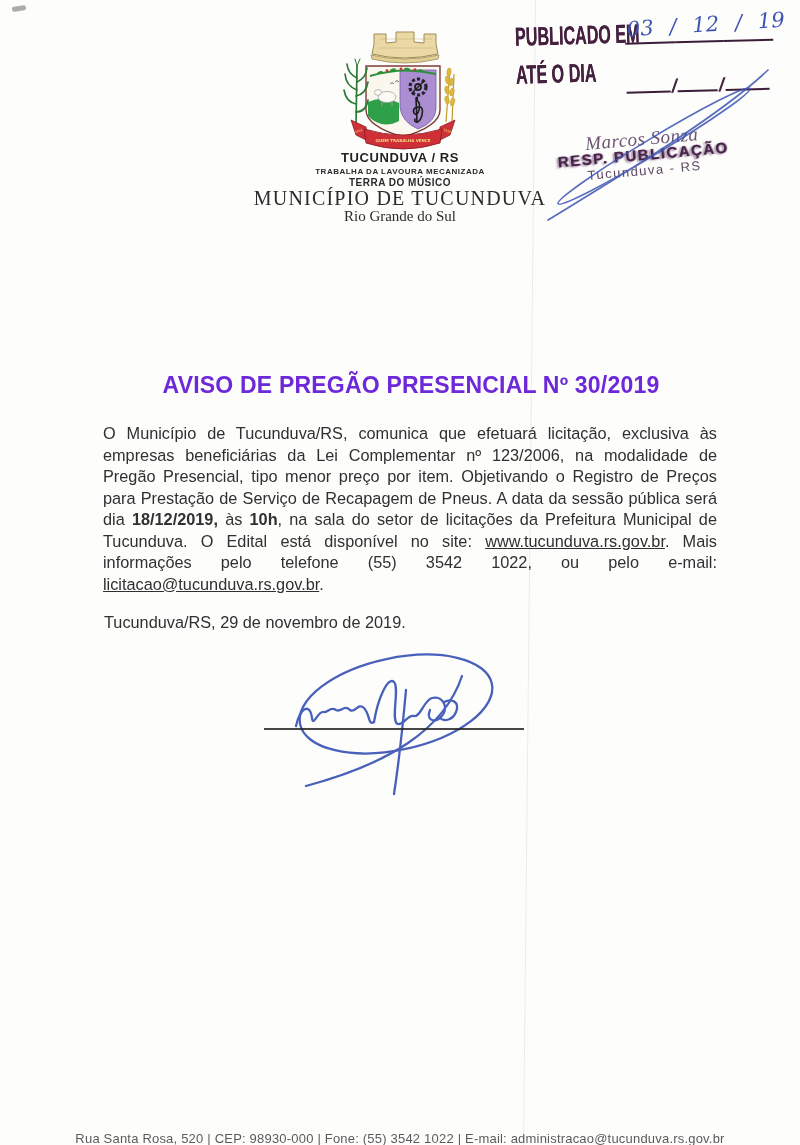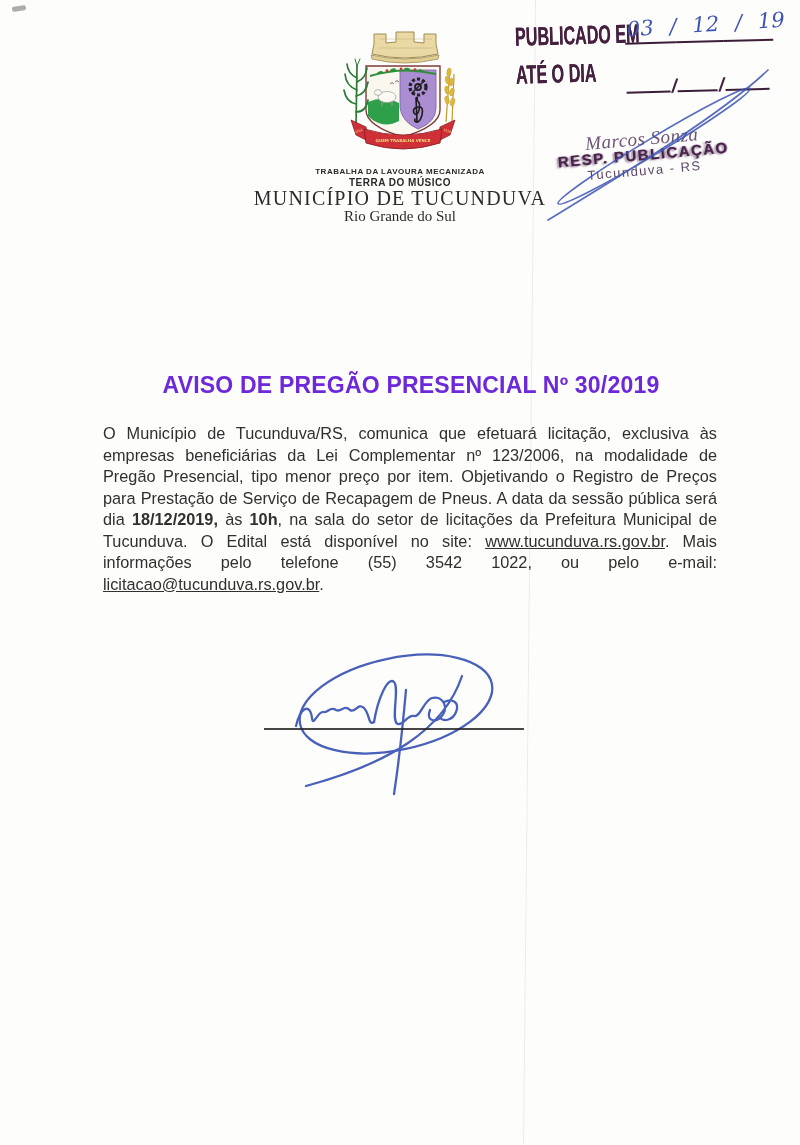--- a/index.html
+++ b/index.html
@@ -150,20 +150,21 @@
     <g>
       <path d="M26,101 L11,94 L16,109 L28,115 Z" fill="#cf3038" stroke="#8e1f26" stroke-width=".8"></path>
       <path d="M100,101 L115,94 L110,109 L98,115 Z" fill="#cf3038" stroke="#8e1f26" stroke-width=".8"></path>
       <path d="M24,103 Q63,115 102,103 L100,117 Q63,129 26,117 Z" fill="#cf3038" stroke="#8e1f26" stroke-width=".9"></path>
       <text x="63" y="115.5" font-size="4" font-weight="bold" fill="#f5d87b" text-anchor="middle" font-family="DejaVu Sans, sans-serif">QUEM TRABALHA VENCE</text>
       <text x="19" y="106" font-size="3.2" fill="#f5d87b" transform="rotate(-18 19 106)" text-anchor="middle" font-family="DejaVu Sans, sans-serif">1956</text>
       <text x="107" y="106" font-size="3.2" fill="#f5d87b" transform="rotate(18 107 106)" text-anchor="middle" font-family="DejaVu Sans, sans-serif">1959</text>
     </g>
   </svg>
 
+  <div class="hdr-line city">TUCUNDUVA / RS</div>
   <div class="hdr-line sub1">TRABALHA DA LAVOURA MECANIZADA</div>
   <div class="hdr-line sub2">TERRA DO MÚSICO</div>
   <div class="hdr-line muni">MUNICÍPIO DE TUCUNDUVA</div>
   <div class="hdr-line state">Rio Grande do Sul</div>
 
   <div class="stamp">
     <div class="stamp-label lbl1"><span>PUBLICADO EM</span></div>
     <div class="blanks row1">
       <span class="cell" style="width:50px"></span>
       <span class="cell" style="width:48px"></span>
@@ -196,29 +197,31 @@
     <g stroke="#3d54b4" stroke-width="1.7" fill="none" opacity=".85" stroke-linecap="round">
       <ellipse cx="116" cy="80" rx="112" ry="8" transform="rotate(-31 116 80)"></ellipse>
       <path d="M230,4 C180,52 62,122 10,154"></path>
     </g>
   </svg>
 
   <div class="doc-title">AVISO DE PREGÃO PRESENCIAL Nº 30/2019</div>
 
   <p class="doc-body"><span>O Município de Tucunduva/RS, comunica que efetuará licitação, exclusiva às empresas beneficiárias da Lei Complementar nº 123/2006, na modalidade de Pregão Presencial, tipo menor preço por item. Objetivando o Registro de Preços para Prestação de Serviço de Recapagem de Pneus. A data da sessão pública será dia </span><span class="b">18/12/2019,</span><span> às </span><span class="b">10h</span><span>, na sala do setor de licitações da Prefeitura Municipal de Tucunduva. O Edital está disponível no site: </span><span class="u">www.tucunduva.rs.gov.br</span><span>. Mais informações pelo telefone (55) 3542 1022, ou pelo e-mail: </span><span class="u">licitacao@tucunduva.rs.gov.br</span><span>.</span></p>
 
+  <div class="date-line">Tucunduva/RS, 29 de novembro de 2019.</div>
 
   <svg class="sig-scrawl" viewBox="0 0 320 162">
     <g stroke="#3550b2" stroke-width="2.3" fill="none" opacity=".9" stroke-linecap="round">
       <ellipse cx="148" cy="66" rx="98" ry="46" transform="rotate(-12 148 66)"></ellipse>
       <path d="M48,88 C52,70 62,64 64,80 C65,90 70,72 76,74 C80,75 82,68 88,72 C93,75 96,66 102,72 C107,76 110,64 116,70 C122,76 120,88 126,84"></path>
       <path d="M126,84 C130,60 140,38 146,44 C152,50 142,84 150,86 C156,87 160,76 166,78"></path>
       <path d="M166,78 C172,80 176,62 184,60 C196,57 202,72 192,80 C186,85 178,82 182,72"></path>
       <path d="M196,64 C204,60 212,64 208,74 C205,82 196,84 192,80"></path>
       <path d="M214,38 C196,92 140,126 58,148"></path>
       <path d="M158,52 C154,96 150,130 146,156"></path>
     </g>
   </svg>
   <div class="sig-rule"></div>
   <div class="sig-block">
   </div>
 
+  <div class="footer">Rua Santa Rosa, 520 | CEP: 98930-000 | Fone: (55) 3542 1022 | E-mail: administracao@tucunduva.rs.gov.br</div>
 </div>
 
 </body></html>

